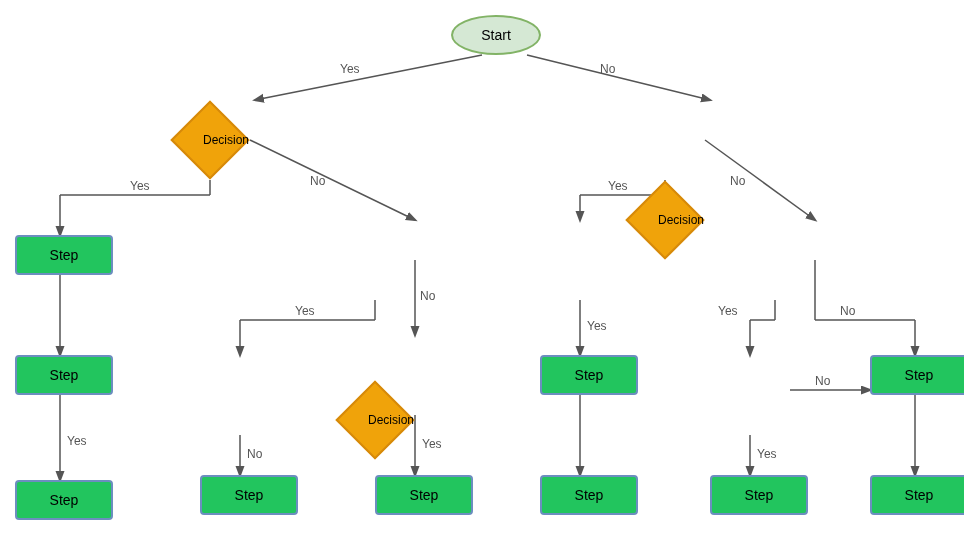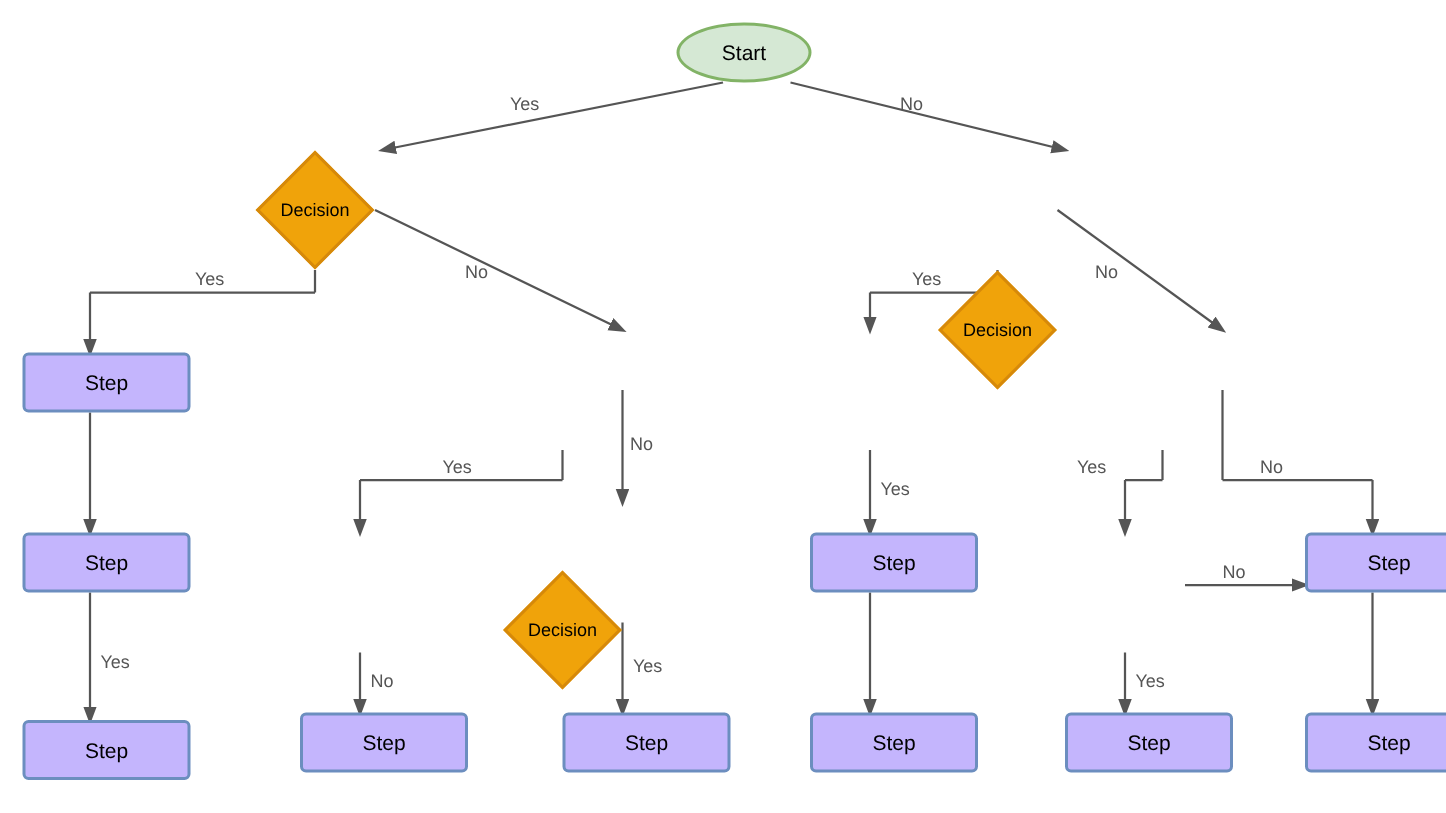--- a/index.html
+++ b/index.html
@@ -43,35 +43,35 @@
       height: 56px;
       background: #f0a30a;
       border: 2px solid #d6890a;
       transform: rotate(45deg);
       position: absolute;
       top: 12px;
       left: 12px;
     }
     .diamond-label {
       position: absolute;
-      top: 0; left: 0;
+      top: 0; left: 16px;
       width: 80px;
       height: 80px;
       display: flex;
       align-items: center;
       justify-content: center;
       font-size: 12px;
       font-weight: normal;
       color: #000;
     }
     .rect {
-      background: #c4b5fd;
+      background: #22c55e;
       border: 2px solid #6c8ebf;
       border-radius: 4px;
-      width: 112px;
+      width: 98px;
       height: 40px;
       font-size: 14px;
       color: #000;
     }
     .edge-label {
       font-size: 12px;
       fill: #555;
     }
     marker#arrow path {
       fill: #555;

